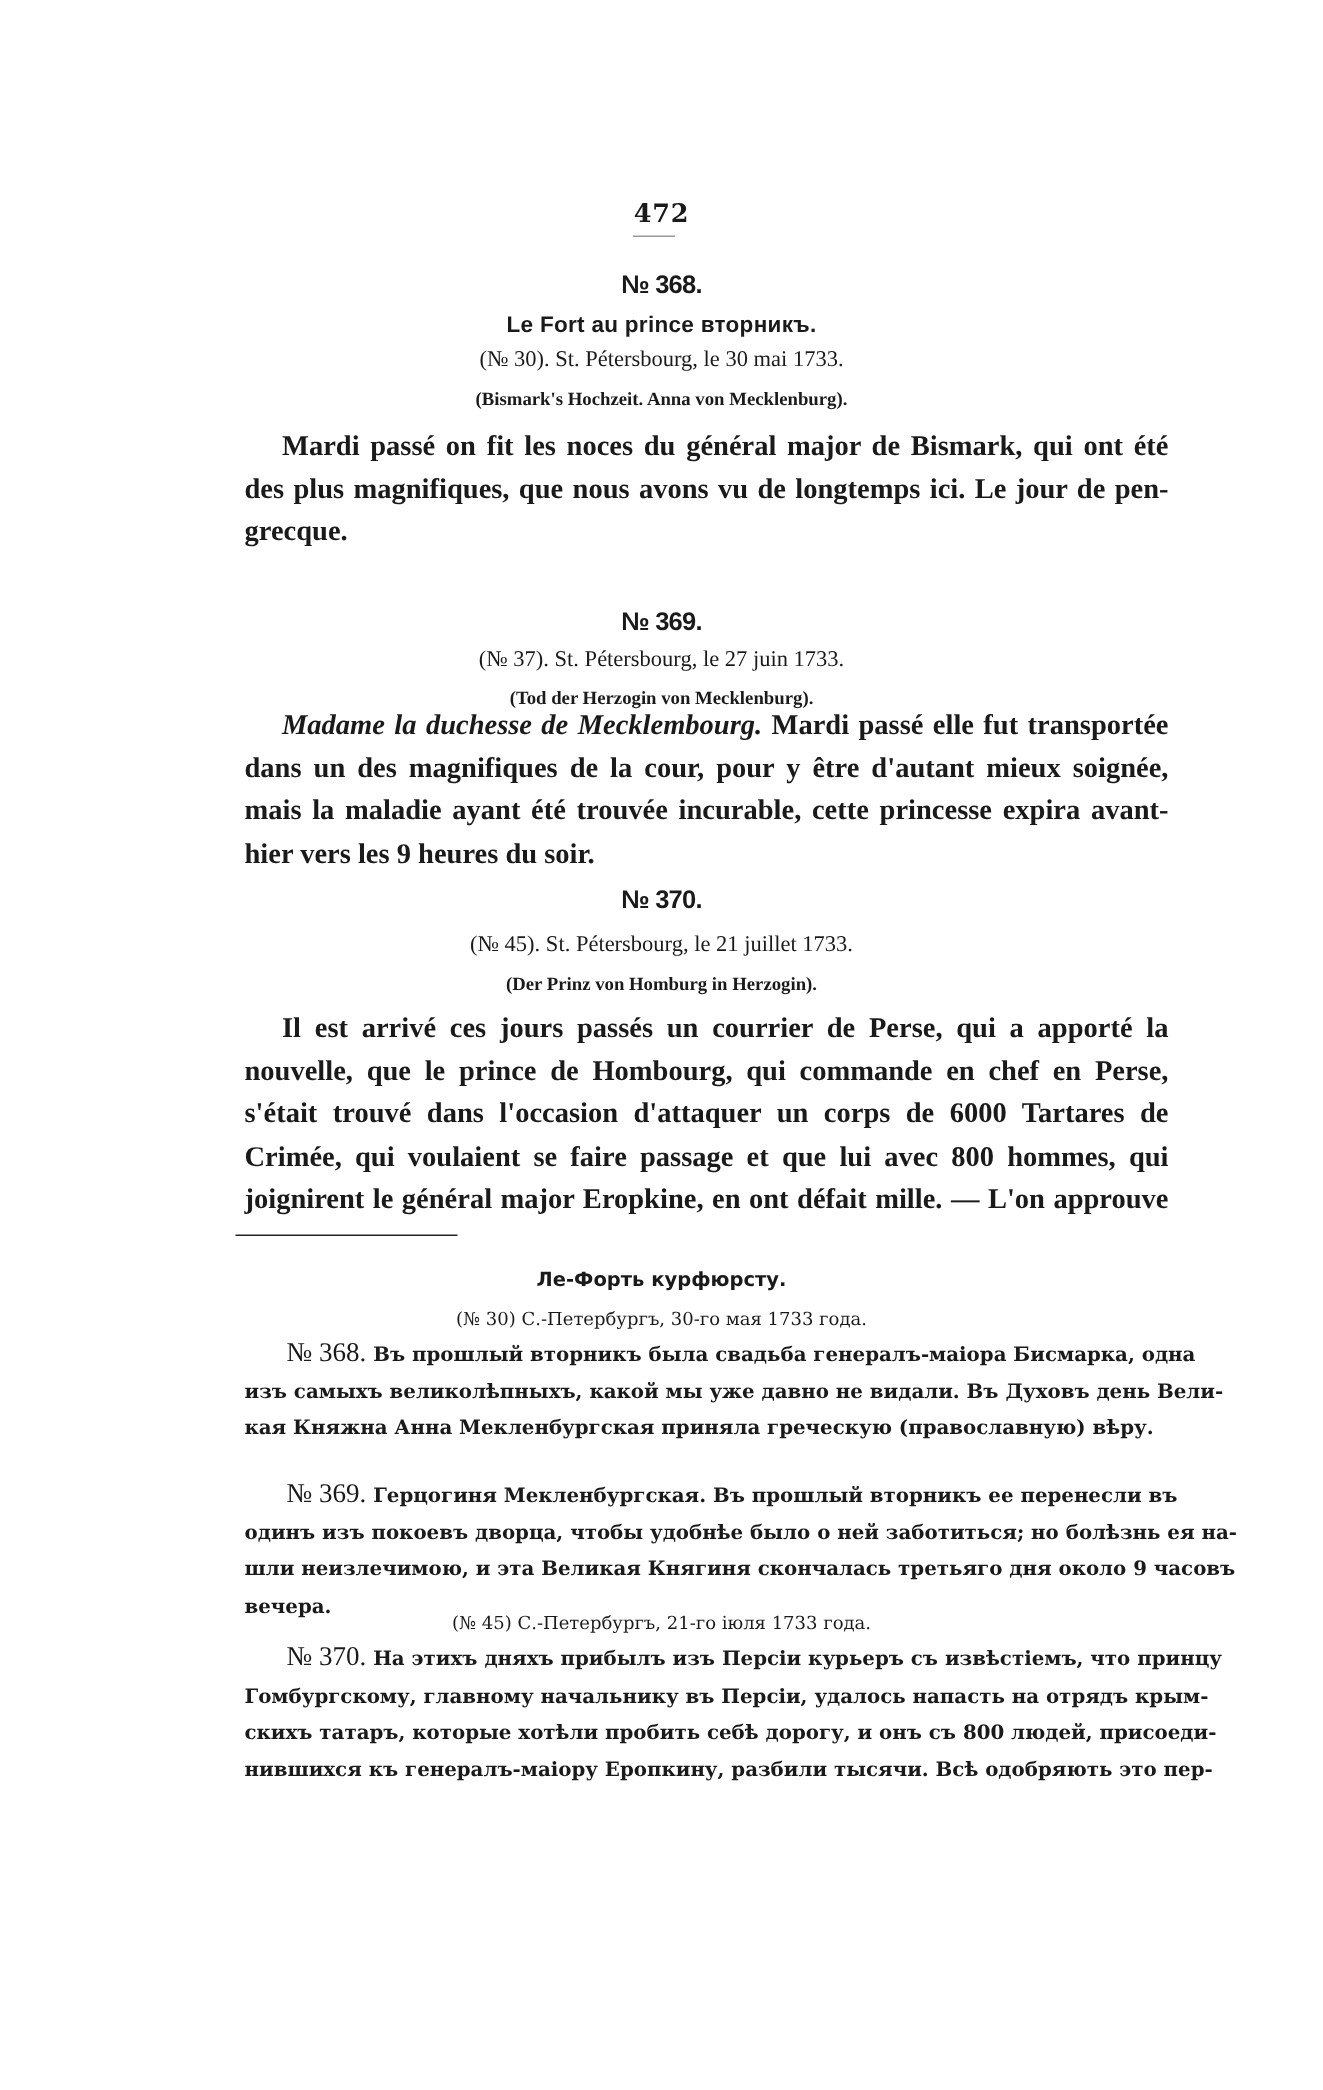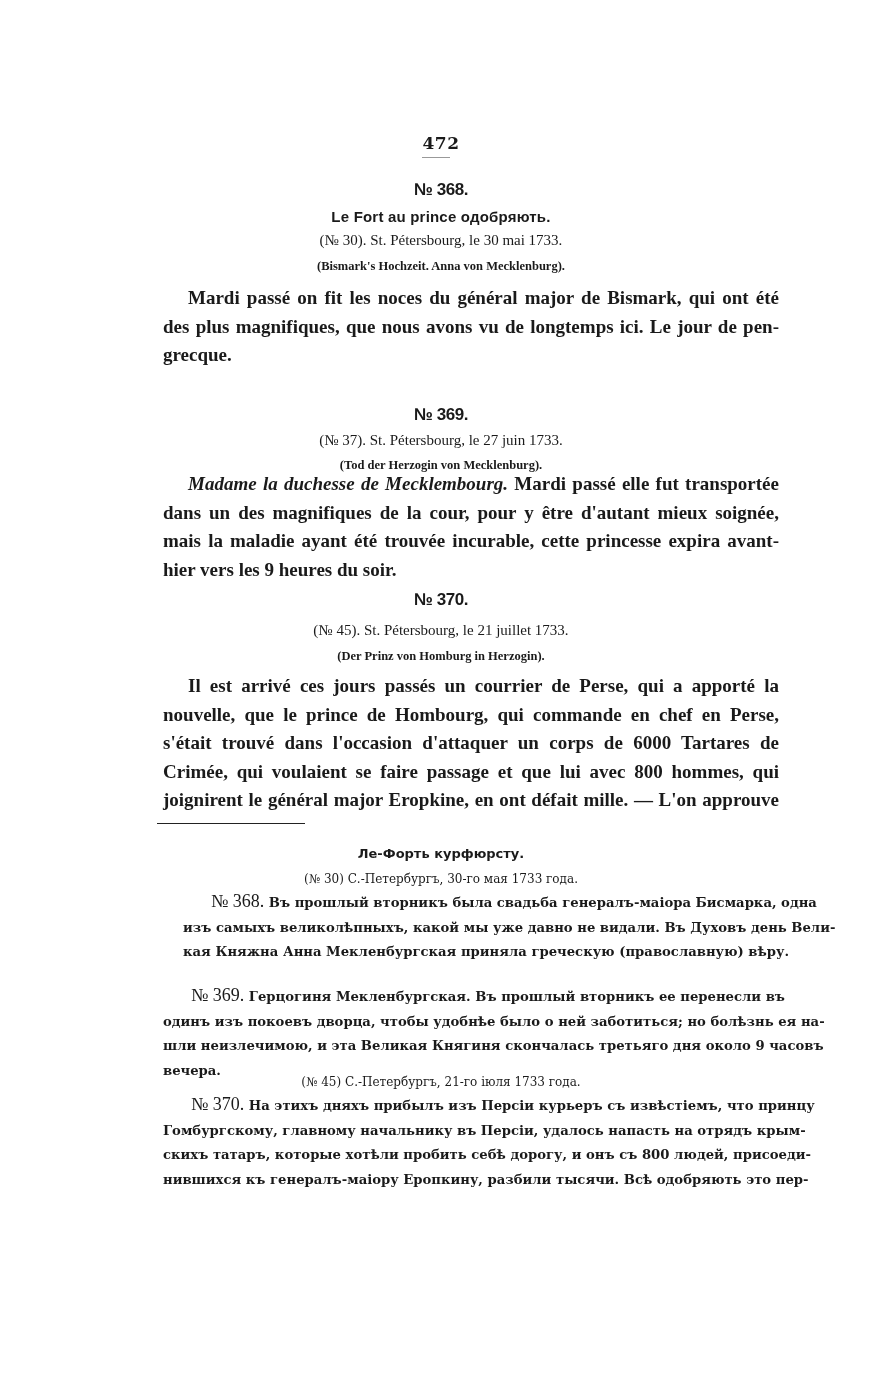--- a/index.html
+++ b/index.html
@@ -31,21 +31,21 @@
   </style>
 </head>
 <body>
 
 <div class="page">
 
   <div class="pagenum">472</div>
   <div class="pagenum-rule"></div>
 
   <div class="blk no" style="top:180px;">№ 368.</div>
-  <div class="blk title-fr" style="top:208px;">Le Fort au prince одобряють.</div>
+  <div class="blk title-fr" style="top:208px;">Le Fort au prince вторникъ.</div>
   <div class="blk meta" style="top:232px;">(№ 30).   St. Pétersbourg, le 30 mai 1733.</div>
   <div class="blk meta2" style="top:259px;">(Bismark's Hochzeit. Anna von Mecklenburg).</div>
   <div class="col body-fr" style="top:284px;">
     <span class="line" style="padding-left:25px;">Mardi passé on fit les noces du général major de Bismark, qui ont été</span>
     <span class="line">des plus magnifiques, que nous avons vu de longtemps ici. Le jour de pen-</span>
     <span class="line last">grecque.</span>
   </div>
 
   <div class="blk no" style="top:405px;">№ 369.</div>
   <div class="blk meta" style="top:432px;">(№ 37).   St. Pétersbourg, le 27 juin 1733.</div>
@@ -66,21 +66,21 @@
     <span class="line">s'était trouvé dans l'occasion d'attaquer un corps de 6000 Tartares de</span>
     <span class="line">Crimée, qui voulaient se faire passage et que lui avec 800 hommes, qui</span>
     <span class="line">joignirent le général major Eropkine, en ont défait mille. — L'on approuve</span>
   </div>
 
   <div class="fn-rule"></div>
 
   <div class="blk ru-title" style="top:846px;">Ле-Форть курфюрсту.</div>
 
   <div class="blk ru-meta" style="top:872px;">(№ 30)   С.-Петербургъ, 30-го мая 1733 года.</div>
-  <div class="col ru" style="top:889px;margin-left:20px;">
+  <div class="col ru" style="top:889px;">
     <span class="line indent"><span class="num">№ 368.</span><span> Въ прошлый вторникъ была свадьба генералъ-маіора Бисмарка, одна</span></span>
     <span class="line">изъ самыхъ великолѣпныхъ, какой мы уже давно не видали. Въ Духовъ день Вели-</span>
     <span class="line last">кая Княжна Анна Мекленбургская приняла греческую (православную) вѣру.</span>
   </div>
 
   <div class="col ru" style="top:983px;">
     <span class="line indent"><span class="num">№ 369.</span><span> Герцогиня Мекленбургская. Въ прошлый вторникъ ее перенесли въ</span></span>
     <span class="line">одинъ изъ покоевъ дворца, чтобы удобнѣе было о ней заботиться; но болѣзнь ея на-</span>
     <span class="line">шли неизлечимою, и эта Великая Княгиня скончалась третьяго дня около 9 часовъ</span>
     <span class="line last">вечера.</span>

